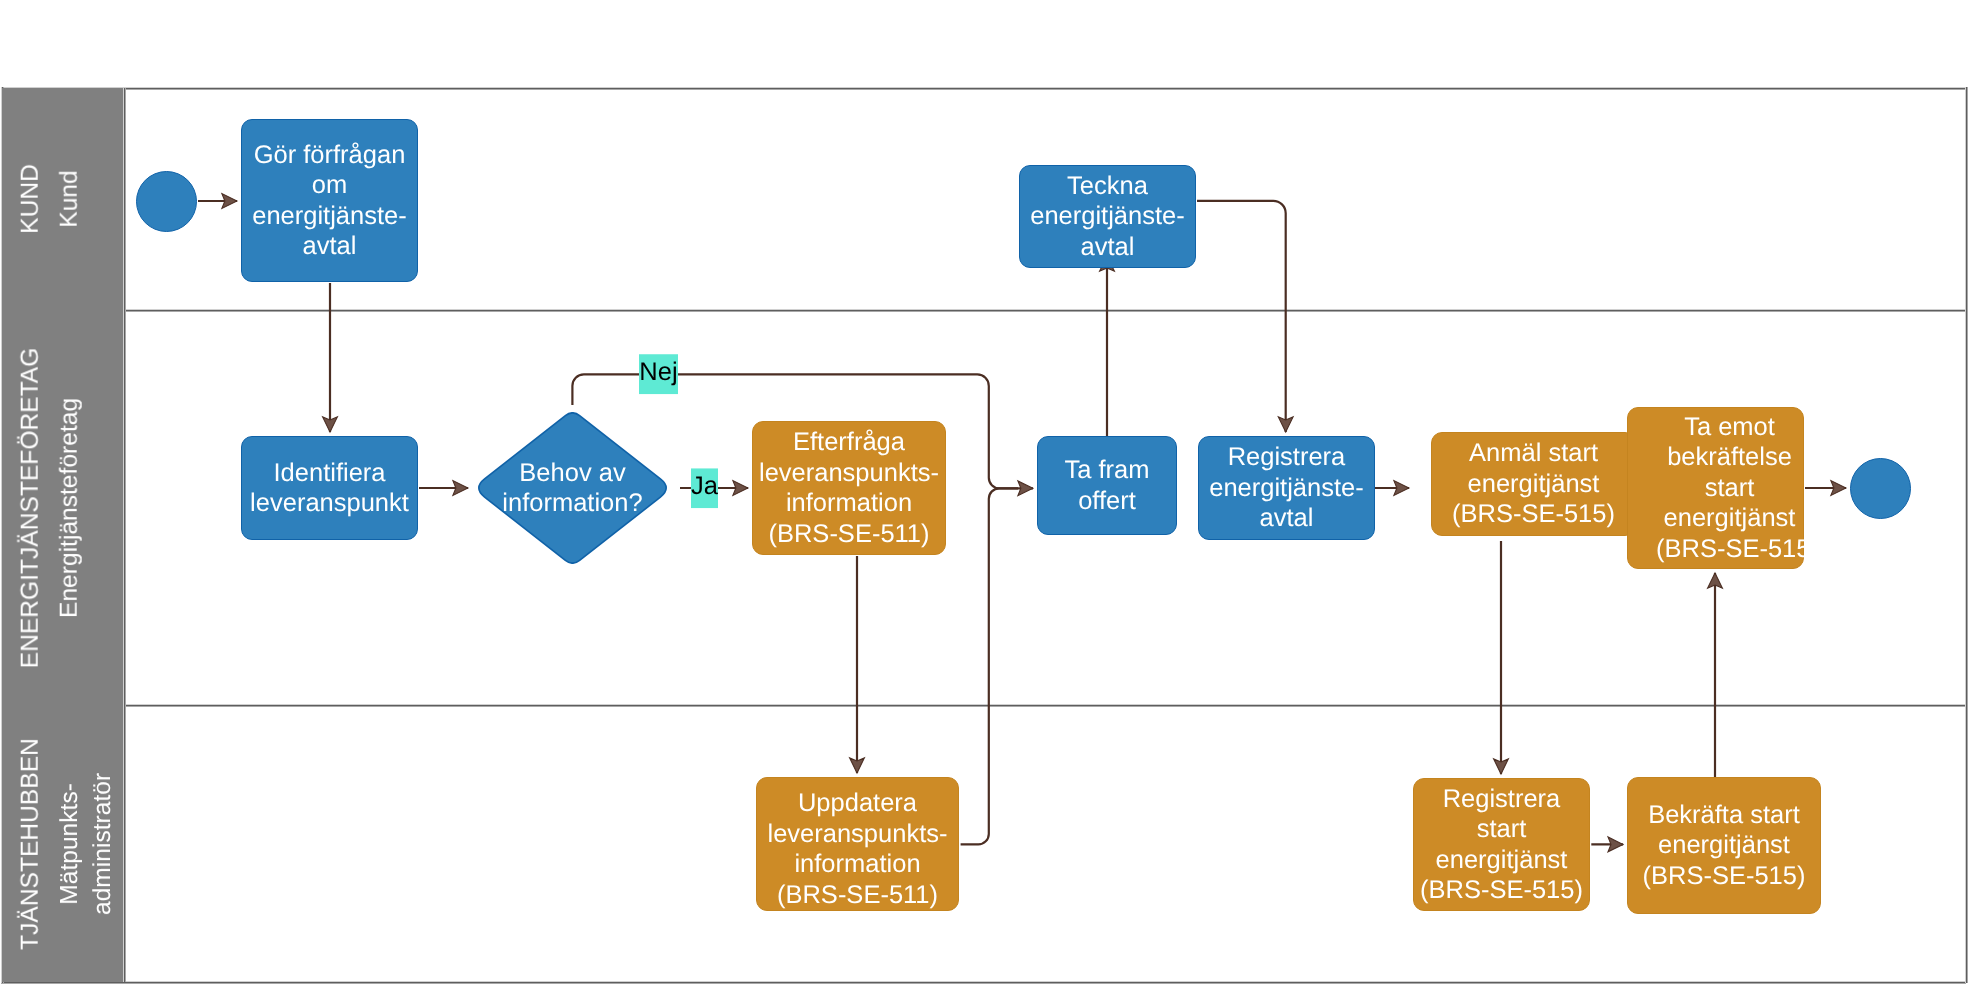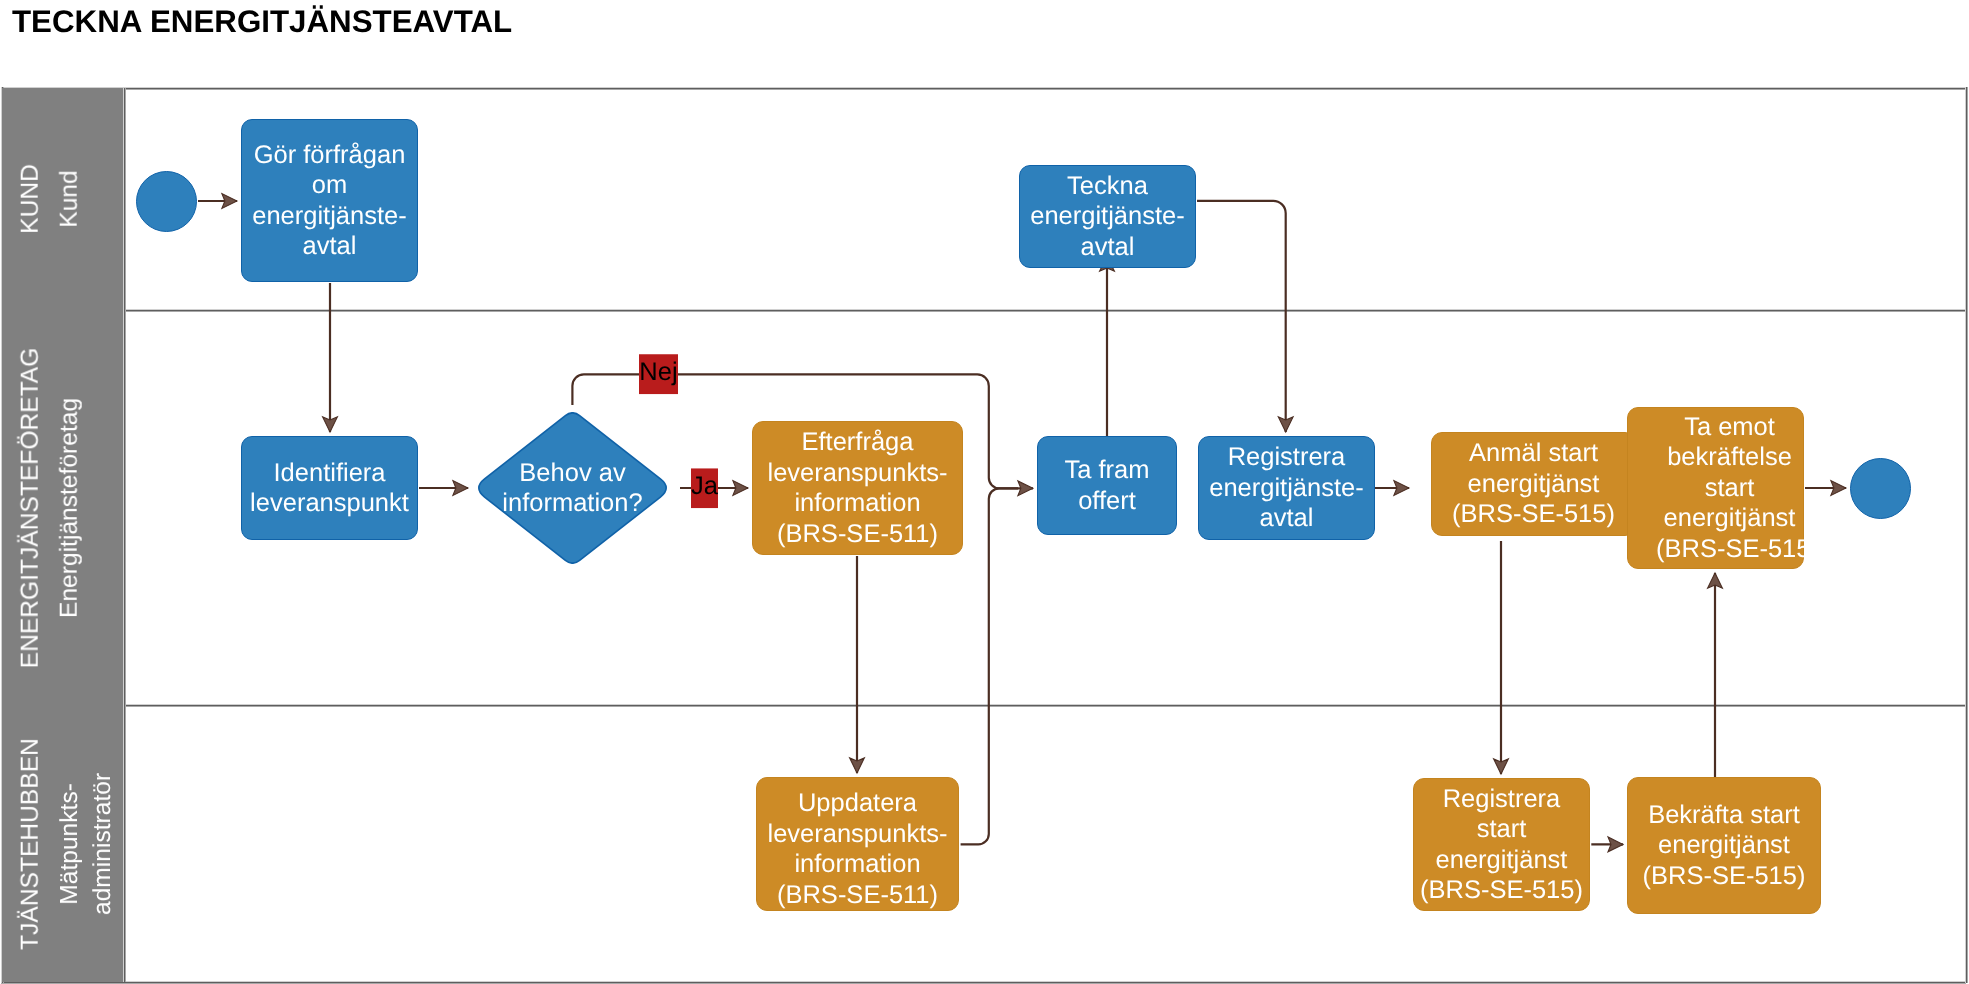--- a/index.html
+++ b/index.html
@@ -30,37 +30,36 @@
             background:linear-gradient(to bottom,#d0d0d0 0 33.3%,#5e5e5e 33.3% 66.6%,#a8a8a8 66.6% 100%);}
   svg.ov{position:absolute;left:0;top:0;width:1969px;height:984px;overflow:visible;pointer-events:none;}
   .node{position:absolute;box-sizing:border-box;display:flex;align-items:center;justify-content:center;
         text-align:center;color:#fff;}
   .nbox{border-radius:11px;}
   .blue{background:#2e80bc;border:1.2px solid #1062a8;}
   .orange{background:#cd8b26;border:1.2px solid #c4841f;}
   .ntext{width:100%;line-height:30.5px;}
   .circ{border-radius:50%;}
   .edgelabel{position:absolute;color:#000;white-space:nowrap;font-size:25.5px;
-             line-height:1;background:#b91c1c;text-align:center;
+             line-height:1;background:#5eead4;text-align:center;
              transform:translateY(-50%) translateZ(0);padding:6px 0 8px 0;}
   .lane-role{font-size:24.6px;line-height:1;}
   .lane-actor{font-size:24.6px;line-height:1;}
   .lane-actor2{line-height:33px;left:84px;}
   .gateway{background:none;border:none;}
   .gw-svg{position:absolute;left:0;top:0;width:100%;height:100%;}
   .gw-text{position:relative;}
   .ntext div{white-space:nowrap;}
   .node{font-size:25.5px;}
 </style>
 </head>
 <body>
 
 <div id="root">
 
-  <div class="abs" id="title">TECKNA ENERGITJÄNSTEAVTAL</div>
 
   <div id="pool">
 
     <div class="pbor-h" style="top:-1px;left:-1px;width:1965px;"></div>
     <div class="pbor-h" style="top:893px;left:-1px;width:1965px;"></div>
     <div class="pbor-v" style="left:-1px;top:-1px;height:896px;"></div>
     <div class="pbor-v" style="left:1963px;top:-1px;height:896px;"></div>
 
     <div class="lanehdr" style="top:0px;height:222px;">
       <div class="lanehdr-inner">
@@ -144,21 +143,21 @@
     </div>
   </div>
 
   <div class="node nbox blue" style="left:241px;top:436px;width:177px;height:104px;">
     <div class="ntext">
       <div>Identifiera</div>
         <div>leveranspunkt</div>
     </div>
   </div>
 
-  <div class="node nbox orange" style="left:752px;top:421px;width:211px;height:134px;">
+  <div class="node nbox orange" style="left:752px;top:421px;width:194px;height:134px;">
     <div class="ntext">
       <div>Efterfråga</div>
         <div>leveranspunkts-</div>
         <div>information</div>
         <div>(BRS-SE-511)</div>
     </div>
   </div>
 
   <div class="node nbox blue" style="left:1037px;top:436px;width:140px;height:99px;">
     <div class="ntext">

